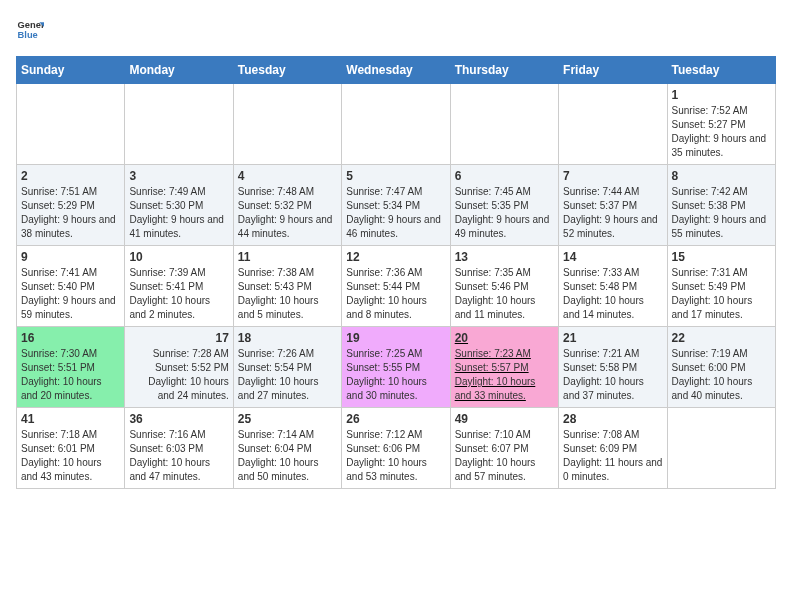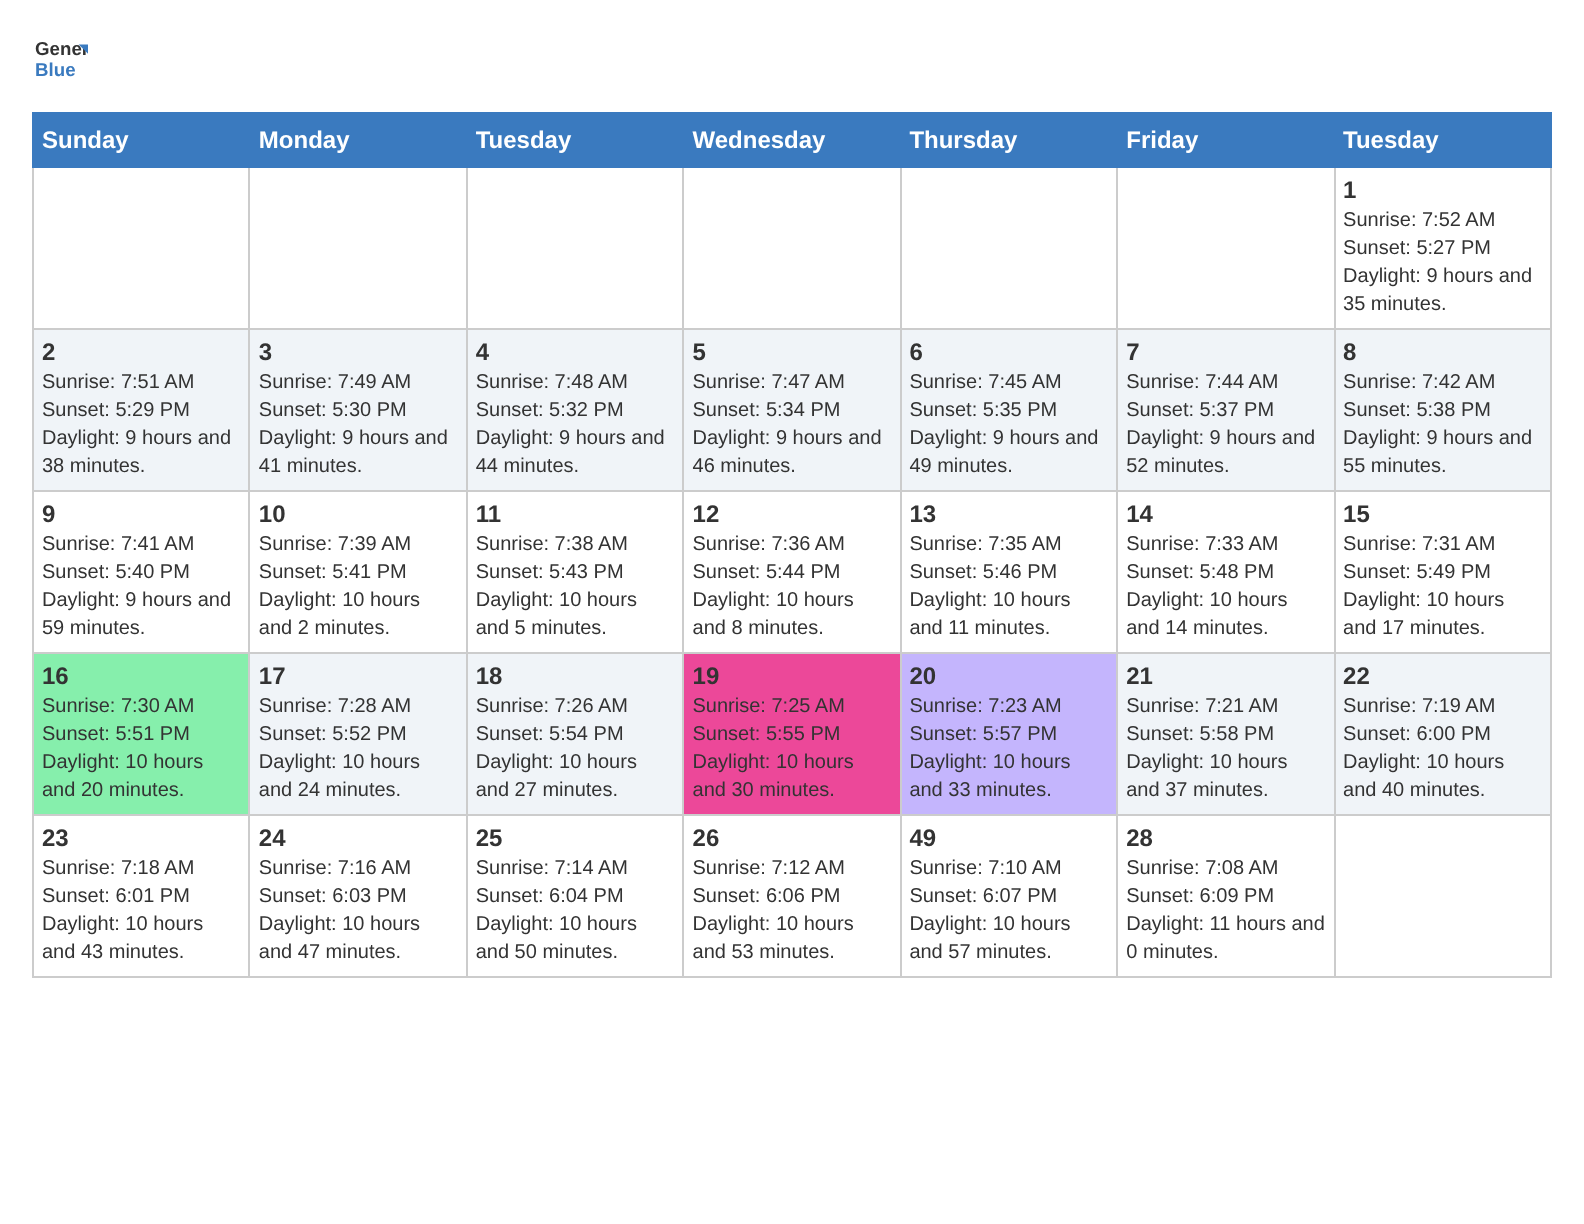--- a/index.html
+++ b/index.html
@@ -184,52 +184,52 @@
         <td>
           <span class="day-number">15</span>
           <div class="day-info">Sunrise: 7:31 AM<br>Sunset: 5:49 PM<br>Daylight: 10 hours and 17 minutes.</div>
         </td>
       </tr>
       <tr>
         <td style="background: #86efac;">
           <span class="day-number">16</span>
           <div class="day-info">Sunrise: 7:30 AM<br>Sunset: 5:51 PM<br>Daylight: 10 hours and 20 minutes.</div>
         </td>
-        <td style="background: rgb(240, 244, 248);">
+        <td style="background: rgb(240, 244, 248); text-align: right;">
           <span class="day-number">17</span>
           <div class="day-info">Sunrise: 7:28 AM<br>Sunset: 5:52 PM<br>Daylight: 10 hours and 24 minutes.</div>
         </td>
         <td style="background: rgb(240, 244, 248);">
           <span class="day-number">18</span>
           <div class="day-info">Sunrise: 7:26 AM<br>Sunset: 5:54 PM<br>Daylight: 10 hours and 27 minutes.</div>
         </td>
-        <td style="background: #ec4899;">
+        <td style="background: #f0abfc;">
           <span class="day-number">19</span>
           <div class="day-info">Sunrise: 7:25 AM<br>Sunset: 5:55 PM<br>Daylight: 10 hours and 30 minutes.</div>
         </td>
-        <td style="background: #c4b5fd;">
+        <td style="background: #f9a8d4; text-decoration: underline;">
           <span class="day-number">20</span>
           <div class="day-info">Sunrise: 7:23 AM<br>Sunset: 5:57 PM<br>Daylight: 10 hours and 33 minutes.</div>
         </td>
         <td style="background: rgb(240, 244, 248); margin-left: 24px;">
           <span class="day-number">21</span>
           <div class="day-info">Sunrise: 7:21 AM<br>Sunset: 5:58 PM<br>Daylight: 10 hours and 37 minutes.</div>
         </td>
         <td style="background: rgb(240, 244, 248);">
           <span class="day-number">22</span>
           <div class="day-info">Sunrise: 7:19 AM<br>Sunset: 6:00 PM<br>Daylight: 10 hours and 40 minutes.</div>
         </td>
       </tr>
       <tr>
         <td>
-          <span class="day-number">23</span>
+          <span class="day-number">41</span>
           <div class="day-info">Sunrise: 7:18 AM<br>Sunset: 6:01 PM<br>Daylight: 10 hours and 43 minutes.</div>
         </td>
         <td>
-          <span class="day-number">24</span>
+          <span class="day-number">36</span>
           <div class="day-info">Sunrise: 7:16 AM<br>Sunset: 6:03 PM<br>Daylight: 10 hours and 47 minutes.</div>
         </td>
         <td>
           <span class="day-number">25</span>
           <div class="day-info">Sunrise: 7:14 AM<br>Sunset: 6:04 PM<br>Daylight: 10 hours and 50 minutes.</div>
         </td>
         <td>
           <span class="day-number">26</span>
           <div class="day-info">Sunrise: 7:12 AM<br>Sunset: 6:06 PM<br>Daylight: 10 hours and 53 minutes.</div>
         </td>

